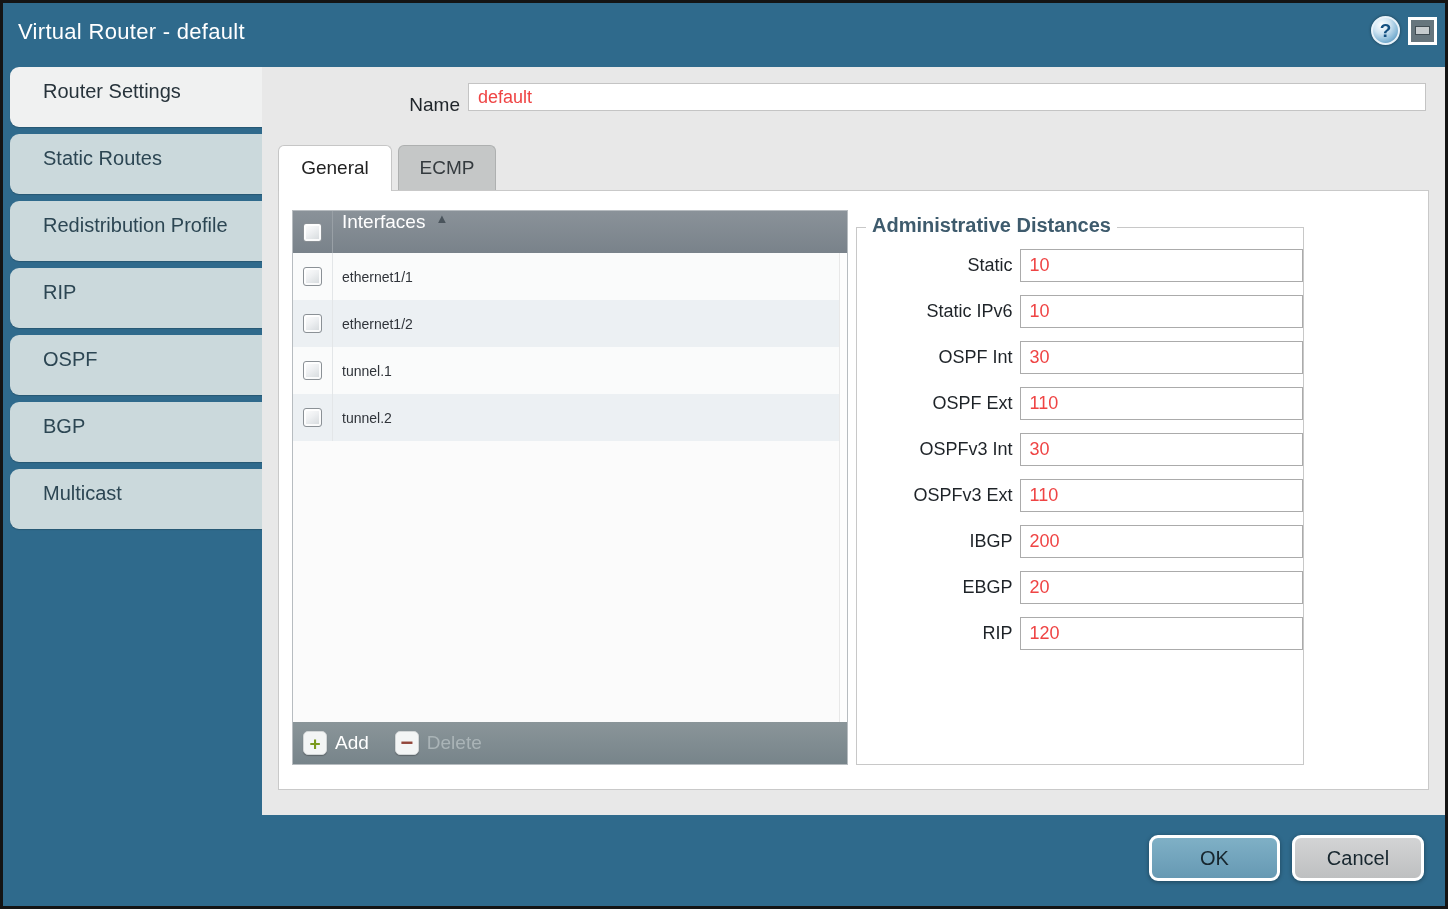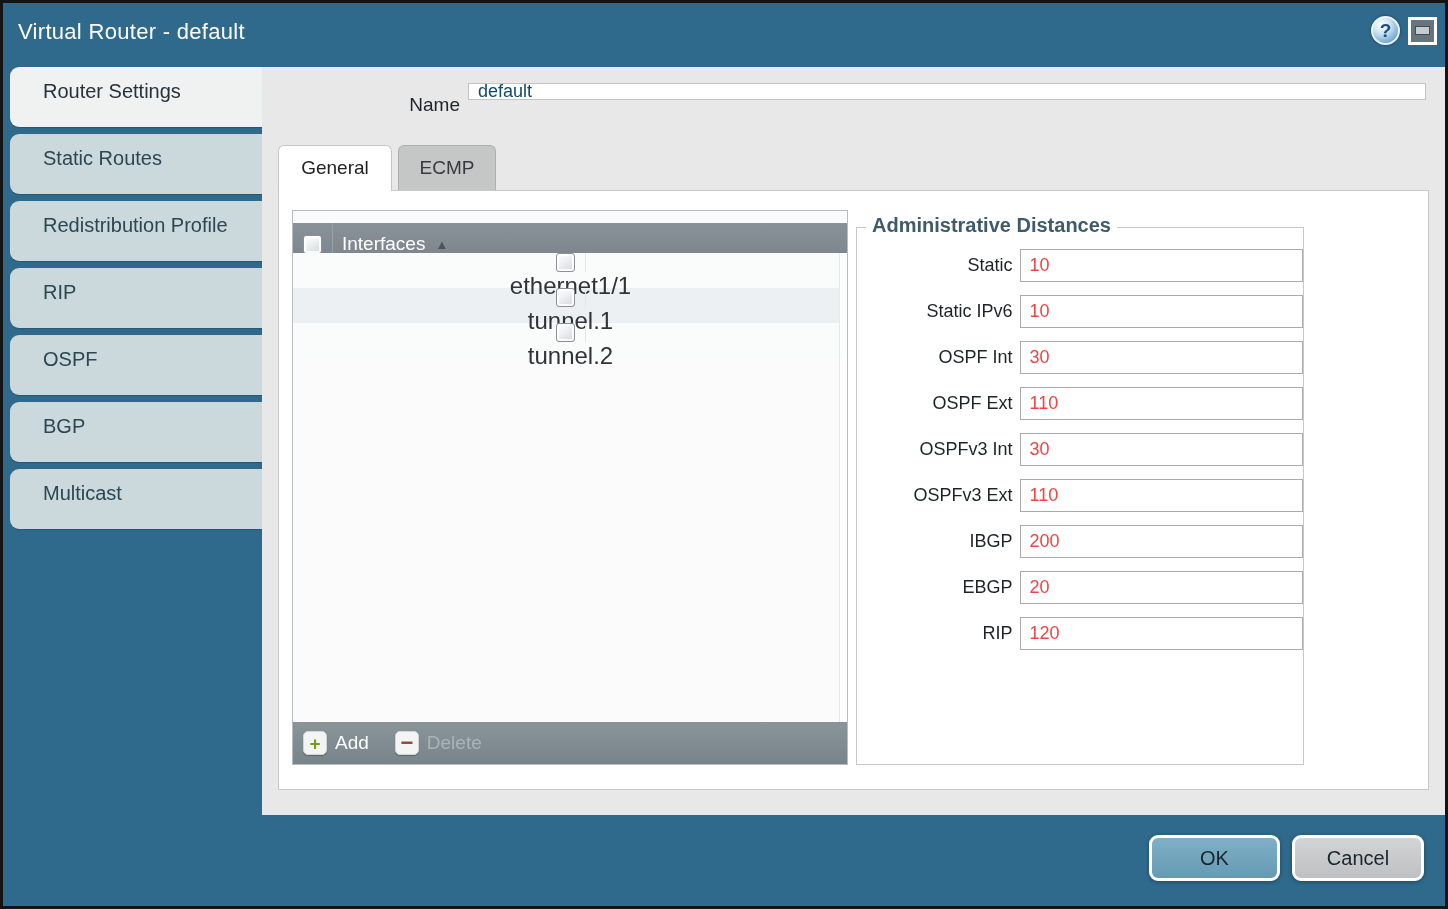--- a/index.html
+++ b/index.html
@@ -62,24 +62,24 @@
     width: 1183px; height: 748px;
     background: #e8e8e8;
   }
 
   .name-label {
     position: absolute; left: 98px; top: 27px; width: 100px;
     text-align: right; font-size: 19px; color: #20262b;
   }
   .name-input {
     position: absolute; left: 206px; top: 16px;
-    width: 958px; height: 17px;
+    width: 958px; height: 28px;
     border: 1px solid #c4c4c4; background: #ffffff;
     font-family: "Liberation Sans", sans-serif;
-    font-size: 18px; color: #0c4a6e; padding: 0 9px;
+    font-size: 18px; color: #ef4444; padding: 0 9px;
     outline: none;
   }
 
   
   .subtab {
     position: absolute; top: 78px; height: 46px;
     border-radius: 6px 6px 0 0;
     font-size: 19px; line-height: 44px; text-align: center;
     cursor: pointer;
   }
@@ -106,23 +106,23 @@
   }
 
   
   .iface-table {
     position: absolute; left: 13px; top: 19px;
     width: 556px; height: 555px;
     border: 1px solid #b7bcc0;
     background: #fbfbfb;
   }
   .iface-header {
-    position: absolute; top: 12px; left: 0; right: 0; height: 42px;
+    position: absolute; top: 0; left: 0; right: 0; height: 42px;
     background: linear-gradient(180deg, #8a9299 0%, #79828a 100%);
-    display: flex; align-items: center;
+    display: flex; 
   }
   .iface-header .cb-cell {
     width: 40px; height: 100%;
     display: flex; align-items: center; justify-content: center;
     border-right: 1px solid #99a0a6;
   }
   .iface-header .hdr-label {
     color: #ffffff; font-size: 19px; margin-left: 9px;
   }
   .sort-icon { color: #4a545c; font-size: 13px; margin-left: 10px; }
@@ -136,24 +136,23 @@
   }
 
   .iface-rows {
     position: absolute; top: 42px; left: 0; right: 8px;
   }
   .scroll-track {
     position: absolute; top: 42px; bottom: 42px; right: 0; width: 8px;
     background: #fdfdfd; border-left: 1px solid #e8e8e8;
   }
   .iface-row {
-    height: 35px; display: flex; align-items: center;
-    font-size: 24px; color: #30343a;
-    cursor: pointer;
-    flex-direction: column;
+    height: 47px; display: flex; align-items: center;
+    font-size: 14px; color: #30343a;
+    cursor: pointer;
   }
   .iface-row:nth-child(odd)  { background: #fafbfb; }
   .iface-row:nth-child(even) { background: #ecf0f3; }
   .iface-row .cb-cell {
     width: 40px; height: 100%;
     display: flex; align-items: center; justify-content: center;
     border-right: 1px solid #e3e6e8;
   }
   .iface-row .row-label { padding-left: 9px; }
 
@@ -266,20 +265,26 @@
           <div class="iface-row">
             <div class="cb-cell">
                 <div class="checkbox"></div>
               </div>
             <span class="row-label">ethernet1/1</span>
           </div>
           <div class="iface-row">
             <div class="cb-cell">
                 <div class="checkbox"></div>
               </div>
+            <span class="row-label">ethernet1/2</span>
+          </div>
+          <div class="iface-row">
+            <div class="cb-cell">
+                <div class="checkbox"></div>
+              </div>
             <span class="row-label">tunnel.1</span>
           </div>
           <div class="iface-row">
             <div class="cb-cell">
                 <div class="checkbox"></div>
               </div>
             <span class="row-label">tunnel.2</span>
           </div>
         </div>
 

